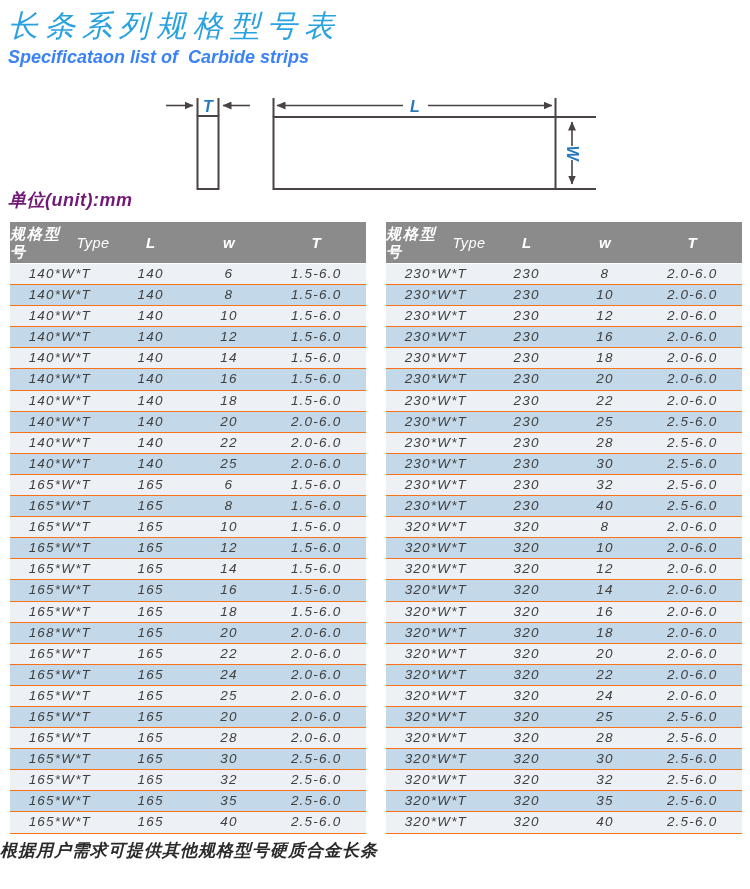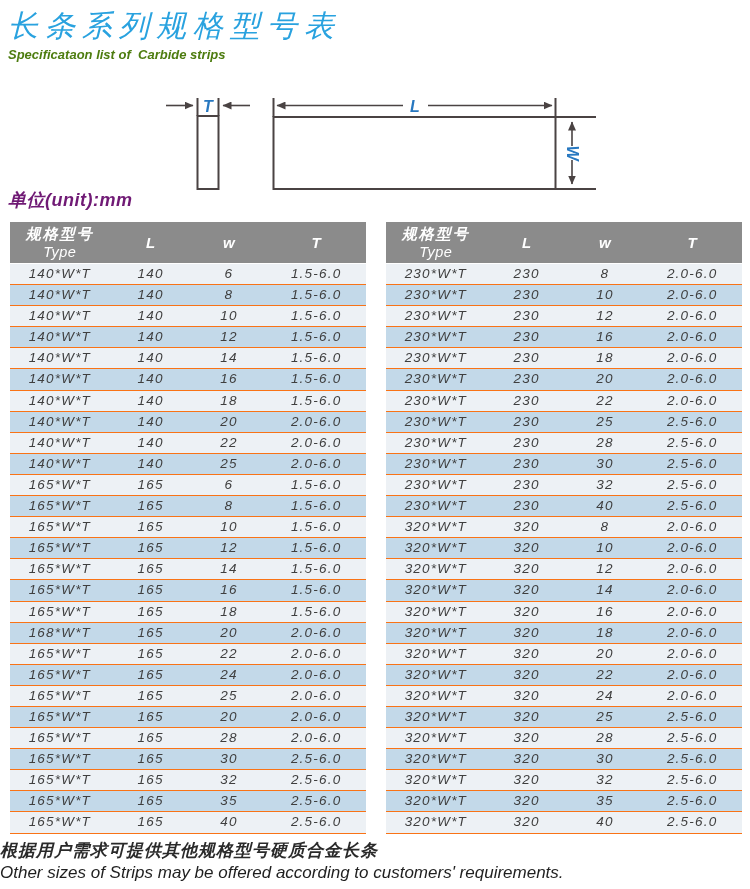--- a/index.html
+++ b/index.html
@@ -7,38 +7,38 @@
     position:relative; width:750px; height:889px; background:#ffffff;
     font-family:"Liberation Sans","DejaVu Sans",sans-serif; overflow:hidden;font-style:italic;
   }
   .title {
     position:absolute; left:8px; top:6px;
     font-size:30px; font-weight:500; letter-spacing:7px; color:#29A2DF;
     white-space:pre;
   }
   .subtitle {
     position:absolute; left:8px; top:47px;
-    font-size:13px; font-weight:bold; color:#4d7c0f; white-space:pre;
+    font-size:18px; font-weight:bold; color:#3b82f6; white-space:pre;
   }
   .diagram { position:absolute; left:0; top:88px; }
   .unit-label {
     position:absolute; left:8px; top:188px;
     font-size:18px; font-weight:bold; color:#701a75; letter-spacing:0.5px;
   }
   .tables-wrap {
     position:absolute; left:10px; top:222px; width:732px;
     display:flex; gap:20px;
   }
   .spec-table { width:356px; }
   .thead {
     display:grid; grid-template-columns:28% 23% 21% 28%;
     height:41px; background:#8B8B8B; color:#ffffff; margin-bottom:1px;
   }
   .hcell { display:flex; align-items:center; justify-content:center; font-size:15px; font-weight:600; }
-  .hcell.type { flex-direction:column; line-height:18px; }
+  .hcell.type { line-height:18px; }
   .hcell .cn { letter-spacing:2px; font-size:15px; font-weight:bold; }
   .hcell .en { font-size:14.5px; font-weight:500; letter-spacing:0.5px; }
   .trow {
     display:grid; grid-template-columns:28% 23% 21% 28%;
     height:21.1px; box-sizing:border-box; border-bottom:1px solid #f97316;
   }
   .trow.light { background:#EDF1F5; }
   .trow.blue  { background:#C3D9E9; }
   .tcell {
     text-align:center; line-height:20px; font-size:13.5px;
@@ -442,16 +442,15 @@
             <div class="tcell">40</div>
             <div class="tcell">2.5-6.0</div>
           </div>
         </div>
     </div>
 
   </div>
 
   <div class="footer">
     <div class="footer-cn">根据用户需求可提供其他规格型号硬质合金长条</div>
-    <div class="footer-en">Other sizes of Strips may be offered according to customers' requirements.</div>
   </div>
 
 </div>
 
 </body></html>

